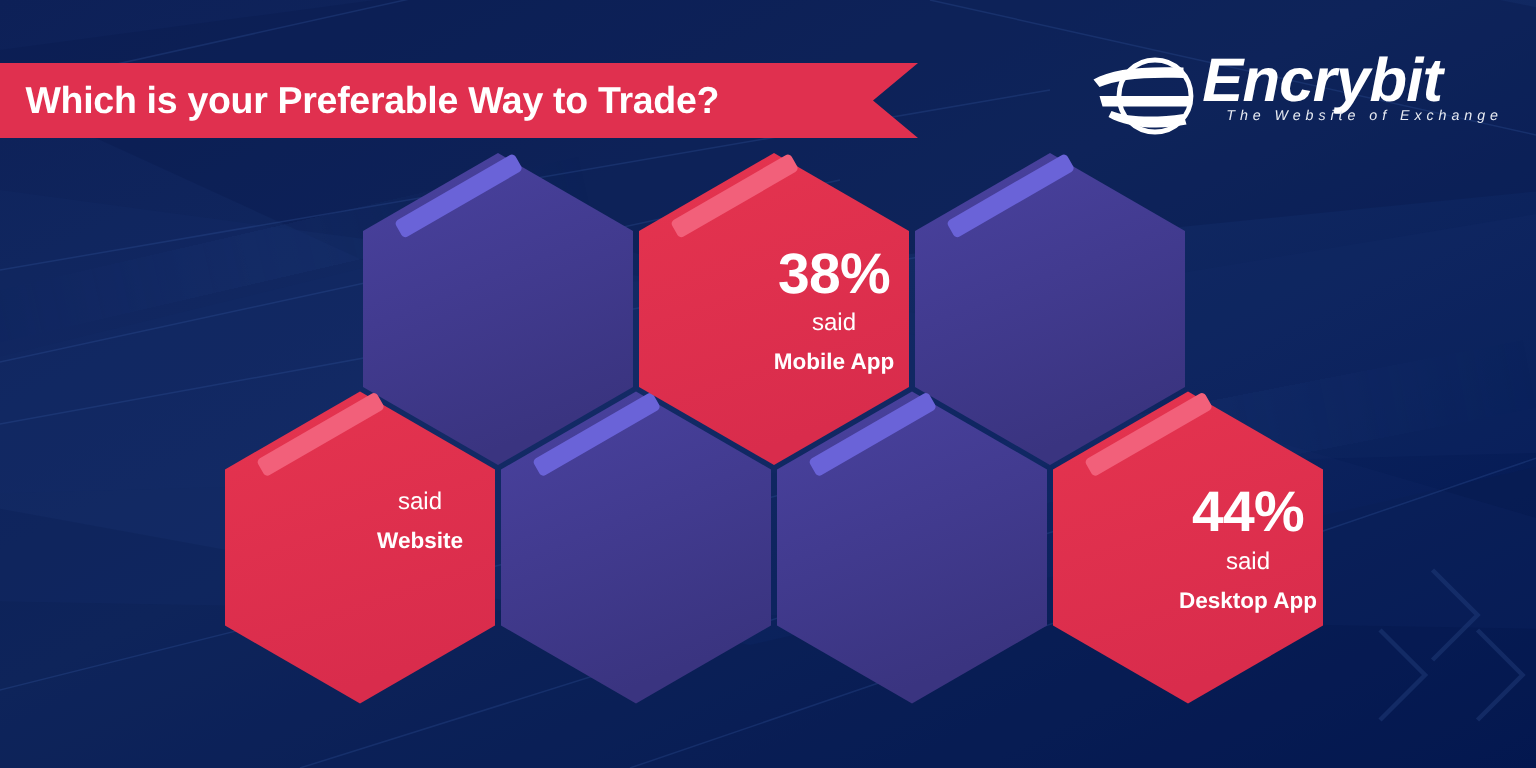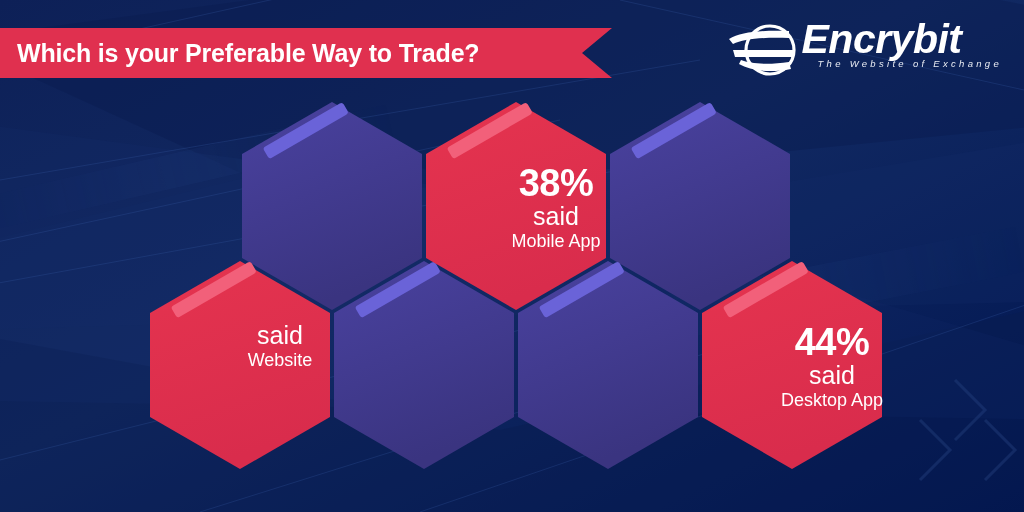--- a/index.html
+++ b/index.html
@@ -9,21 +9,21 @@
     background:#0b1b4d;
     overflow:hidden;
     position:relative;
   }
 
   
   #bg { position:absolute; inset:0; z-index:0; }
 
   
   .header {
-    position:absolute; top:0; left:0; width:1024px; height:110px; z-index:5;
+    position:absolute; top:14px; left:0; width:1024px; height:110px; z-index:5;
   }
   .title-banner {
     position:absolute; left:0; top:28px; width:612px; height:50px;
     background:#e0304f;
     clip-path: polygon(0 0, 612px 0, 582px 50%, 612px 100%, 0 100%);
     display:flex; align-items:center;
   }
   .title-text {
     color:#ffffff;
     font-size:25px;
@@ -51,22 +51,22 @@
   
   #hexes { position:absolute; inset:0; z-index:3; }
   .hex-label {
     position:absolute; z-index:4;
     text-align:center; color:#ffffff;
     pointer-events:none;
     width:180px;
     margin-left:40px;
   }
   .hex-pct { font-size:38px; font-weight:bold; line-height:40px; letter-spacing:-0.5px; }
-  .hex-said { font-size:25px; line-height:26px; font-weight:normal; }
-  .hex-src  { font-size:18px; line-height:25px; font-weight:normal; }
+  .hex-said { font-size:16px; line-height:26px; font-weight:normal; }
+  .hex-src  { font-size:15px; line-height:25px; font-weight:bold; }
 </style>
 </head>
 <body>
 
 <svg id="bg" viewBox="0 0 1024 512" width="1024" height="512">
   <defs>
     <linearGradient id="bgGrad" x1="0" y1="0" x2="1" y2="1">
       <stop offset="0%" stop-color="#0d2057"></stop>
       <stop offset="45%" stop-color="#122a63"></stop>
       <stop offset="100%" stop-color="#001550"></stop>

